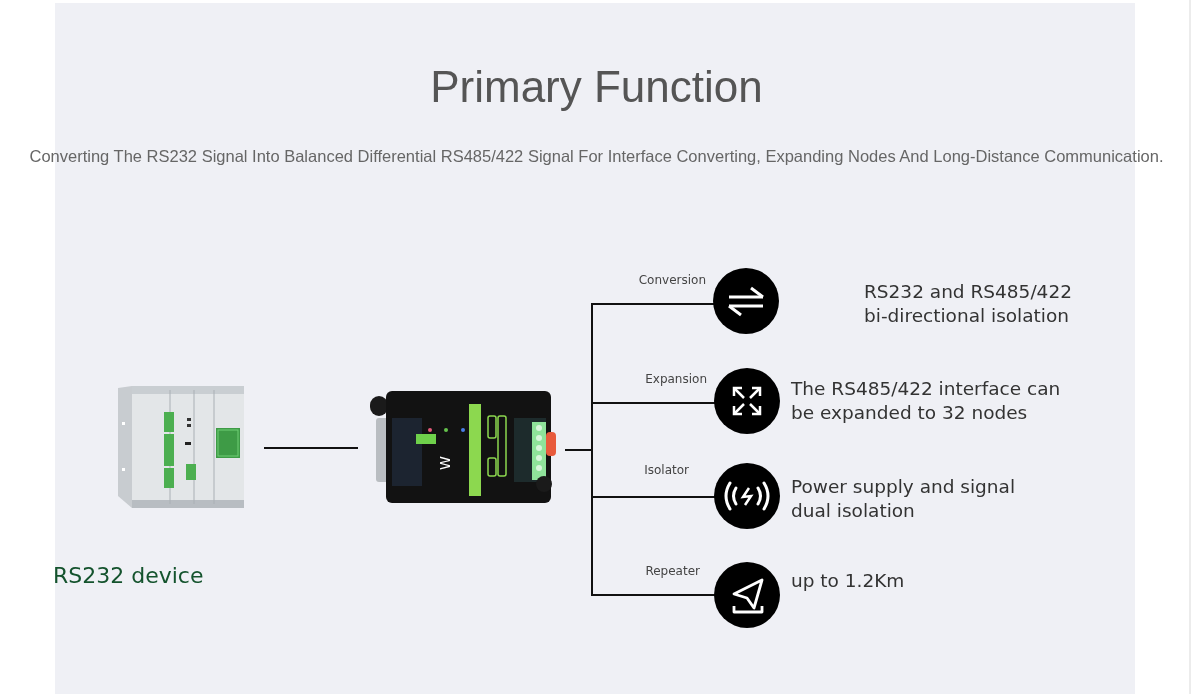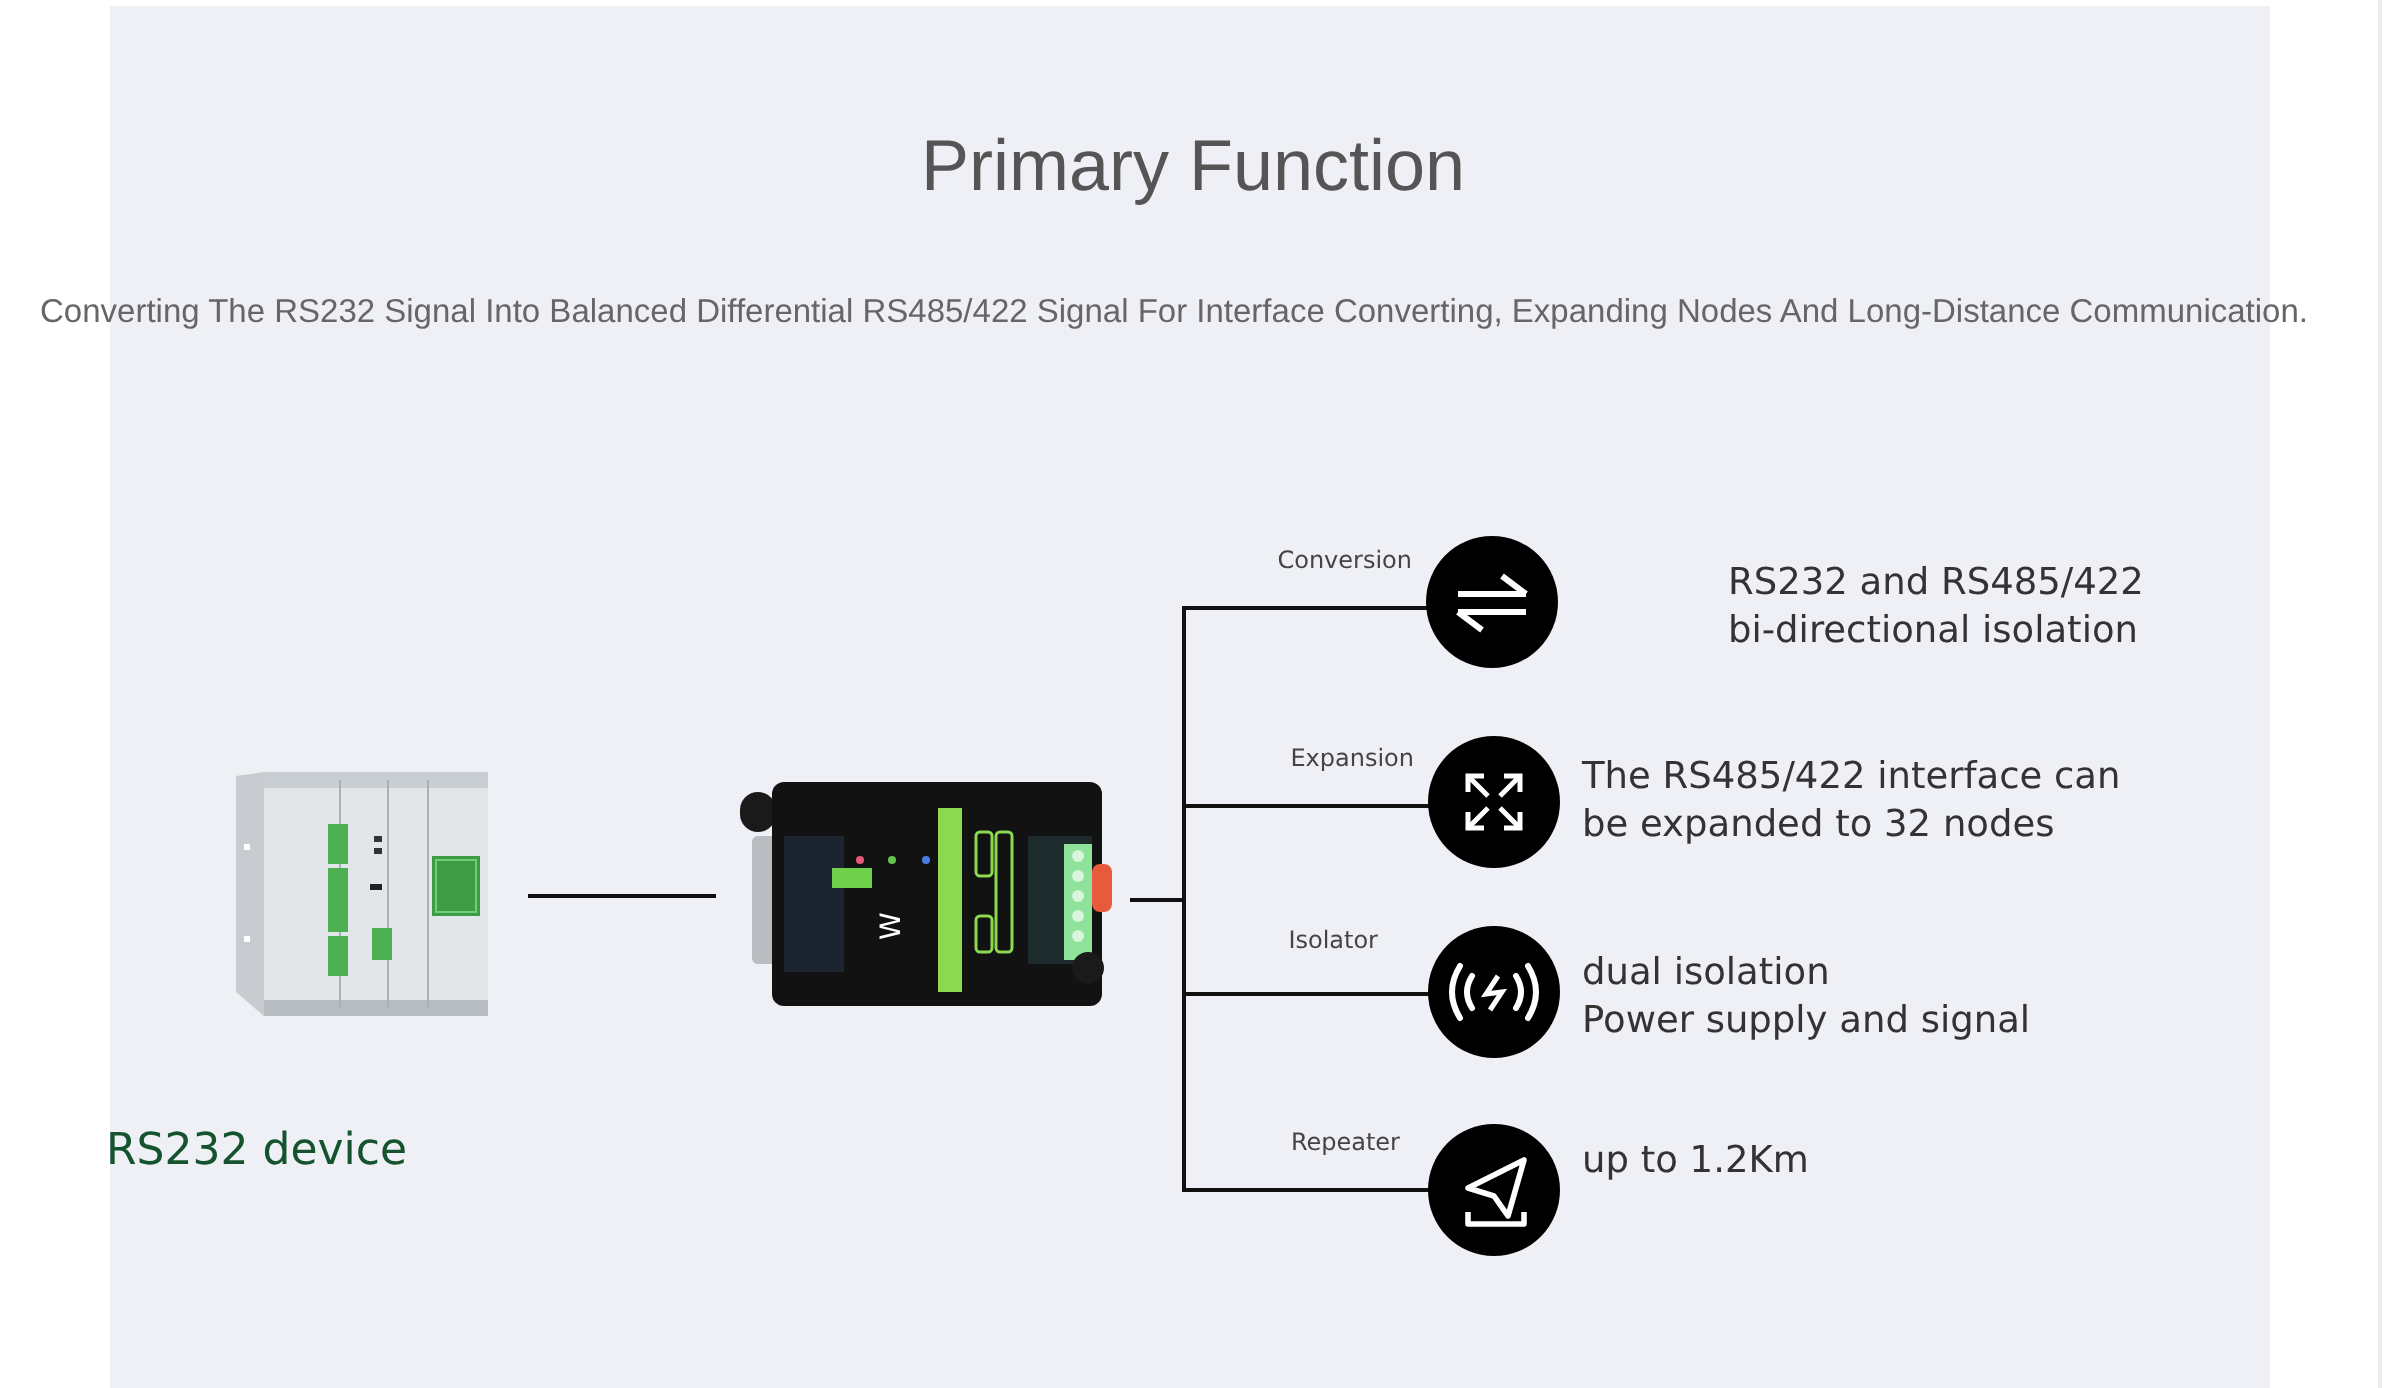--- a/index.html
+++ b/index.html
@@ -11,24 +11,24 @@
   .panel {
     position: absolute; left: 55px; top: 3px; width: 1080px; height: 691px;
     background: #eff0f5;
   }
   .scroll-edge {
     position: absolute; left: 1189px; top: 0; width: 2px; height: 694px;
     background: #ececec;
   }
   .title {
     position: absolute; left: 0; width: 100%; top: 62px; text-align: center;
-    font-size: 36px; color: #555555; font-weight: normal; margin: 0;
+    font-size: 44px; color: #555555; font-weight: normal; margin: 0;
   }
   .subtitle {
-    position: absolute; left: 20px; right: 20px; top: 140px; 
+    position: absolute; left: 20px; right: 20px; top: 140px; text-align: center;
     font-size: 16.5px; line-height: 33px; color: #666666; margin: 0;
   }
   .caption {
     position: absolute; font-family: "DejaVu Sans", sans-serif; color: #333;
   }
   .device-label {
     left: 53px; top: 563px; font-size: 22px; color: #14532d;
   }
   .branch-label {
     font-size: 12px; color: #444; text-align: right; width: 120px;
@@ -155,18 +155,18 @@
 
 <div class="caption desc" style="left:835px;top:280px;margin-left:29px;">
   <div>RS232 and RS485/422</div>
   <div>bi-directional isolation</div>
 </div>
 <div class="caption desc" style="left:791px;top:377px;">
   <div>The RS485/422 interface can</div>
   <div>be expanded to 32 nodes</div>
 </div>
 <div class="caption desc" style="left:791px;top:475px;">
+  <div>Power supply and signal</div>
   <div>dual isolation</div>
-  <div>Power supply and signal</div>
 </div>
 <div class="caption desc" style="left:791px;top:569px;">
   <div>up to 1.2Km</div>
 </div>
 
 </body></html>

